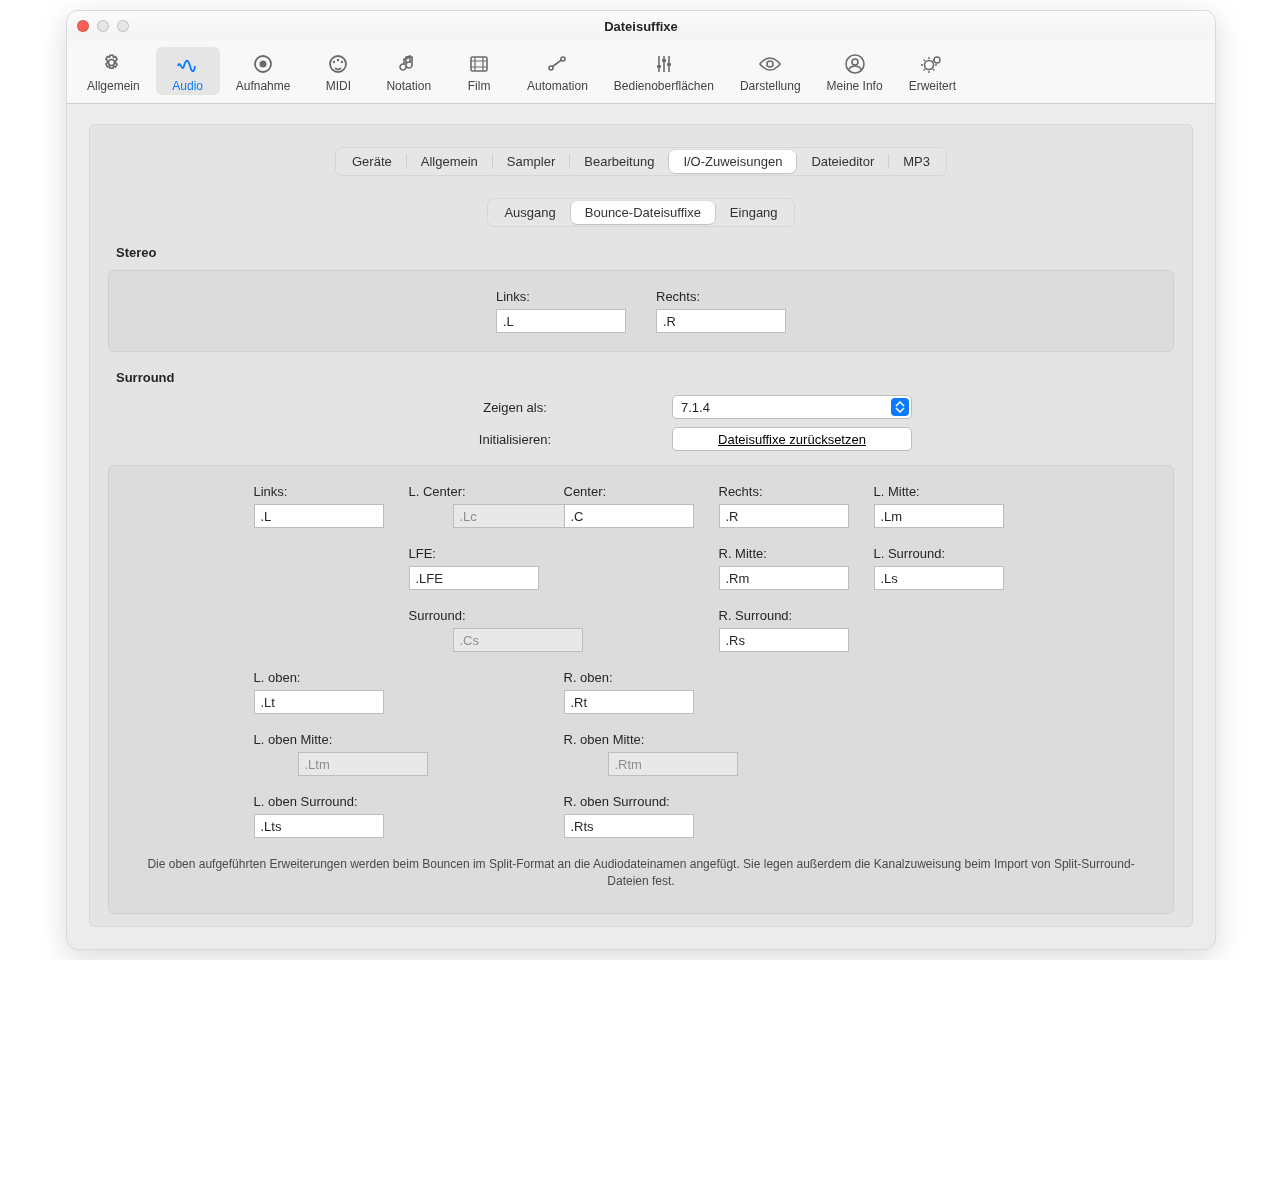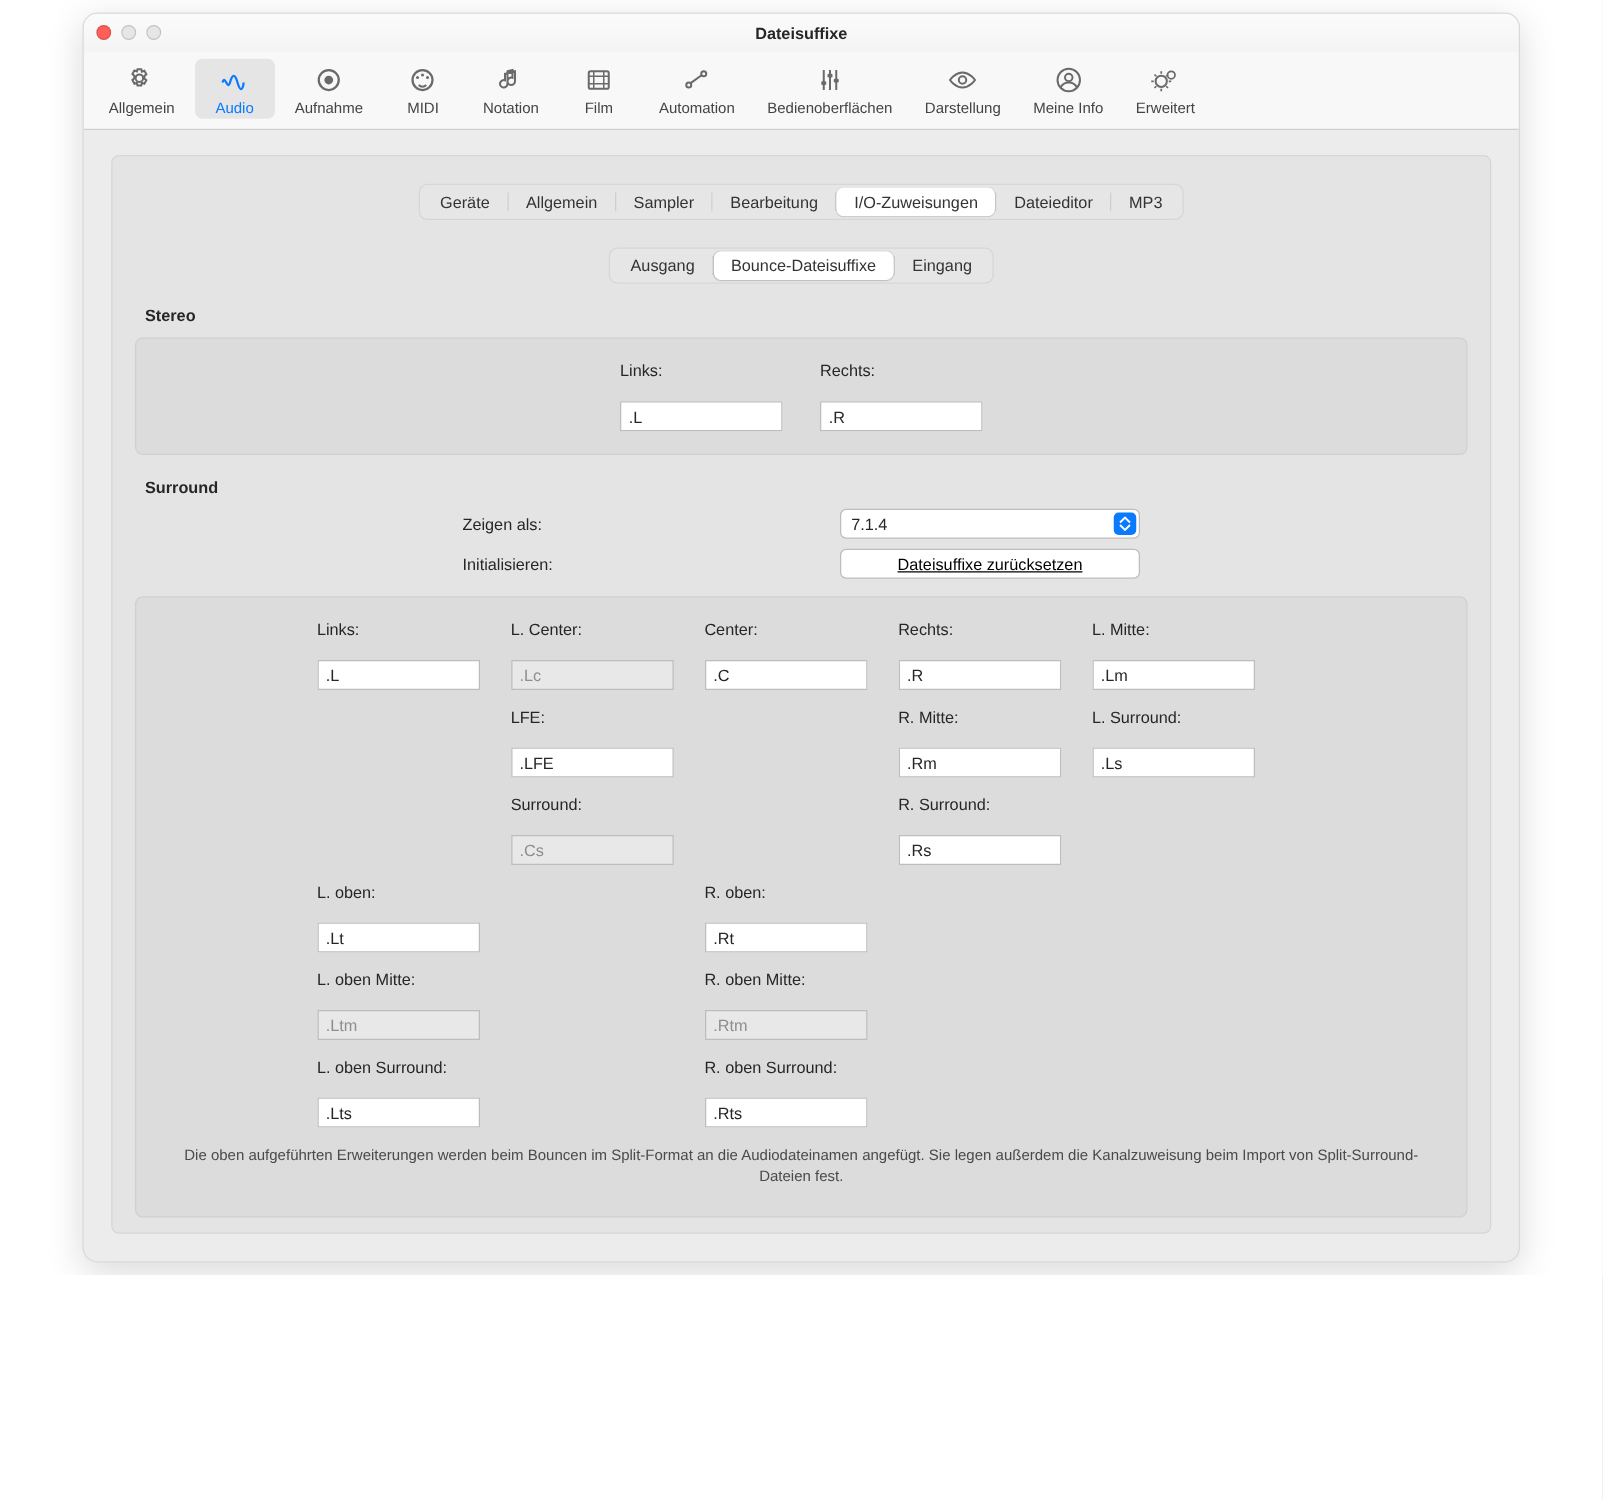--- a/index.html
+++ b/index.html
@@ -123,44 +123,45 @@
   .section-title {
     font-weight: 700;
     margin: 18px 10px 10px 16px;
     font-size: 13px;
   }
   .section-title:first-of-type { margin-top: 10px; }
 
   .stereo-row {
     display: flex; justify-content: center; gap: 30px;
   }
-  .fld { display: flex; flex-direction: column; gap: 17px; }
+  .fld { display: flex; flex-direction: column; gap: 5px; }
   .fld label { font-size: 13px; }
   input.text {
     width: 130px;
     height: 24px;
     padding: 2px 6px;
     background: var(--bg-input);
     border: 1px solid #bdbdbd;
     border-radius: 0;
     font-size: 13px;
     color: var(--text);
   }
   input.text:disabled {
     background: var(--bg-input-disabled);
     color: var(--text-muted);
+    margin-left: 44px;
   }
 
   .form-row {
     display: flex; align-items: center; gap: 12px;
     margin: 0 0 8px 0;
     justify-content: center;
   }
   .form-row .rlabel {
-    width: 290px; text-align: left;
+    width: 290px; text-align: center;
   }
   .select {
     position: relative;
     width: 240px; height: 24px;
     background: #fff;
     border: 1px solid #bdbdbd;
     border-radius: 5px;
     display: flex; align-items: center;
     padding: 0 26px 0 8px;
     font-size: 13px;

